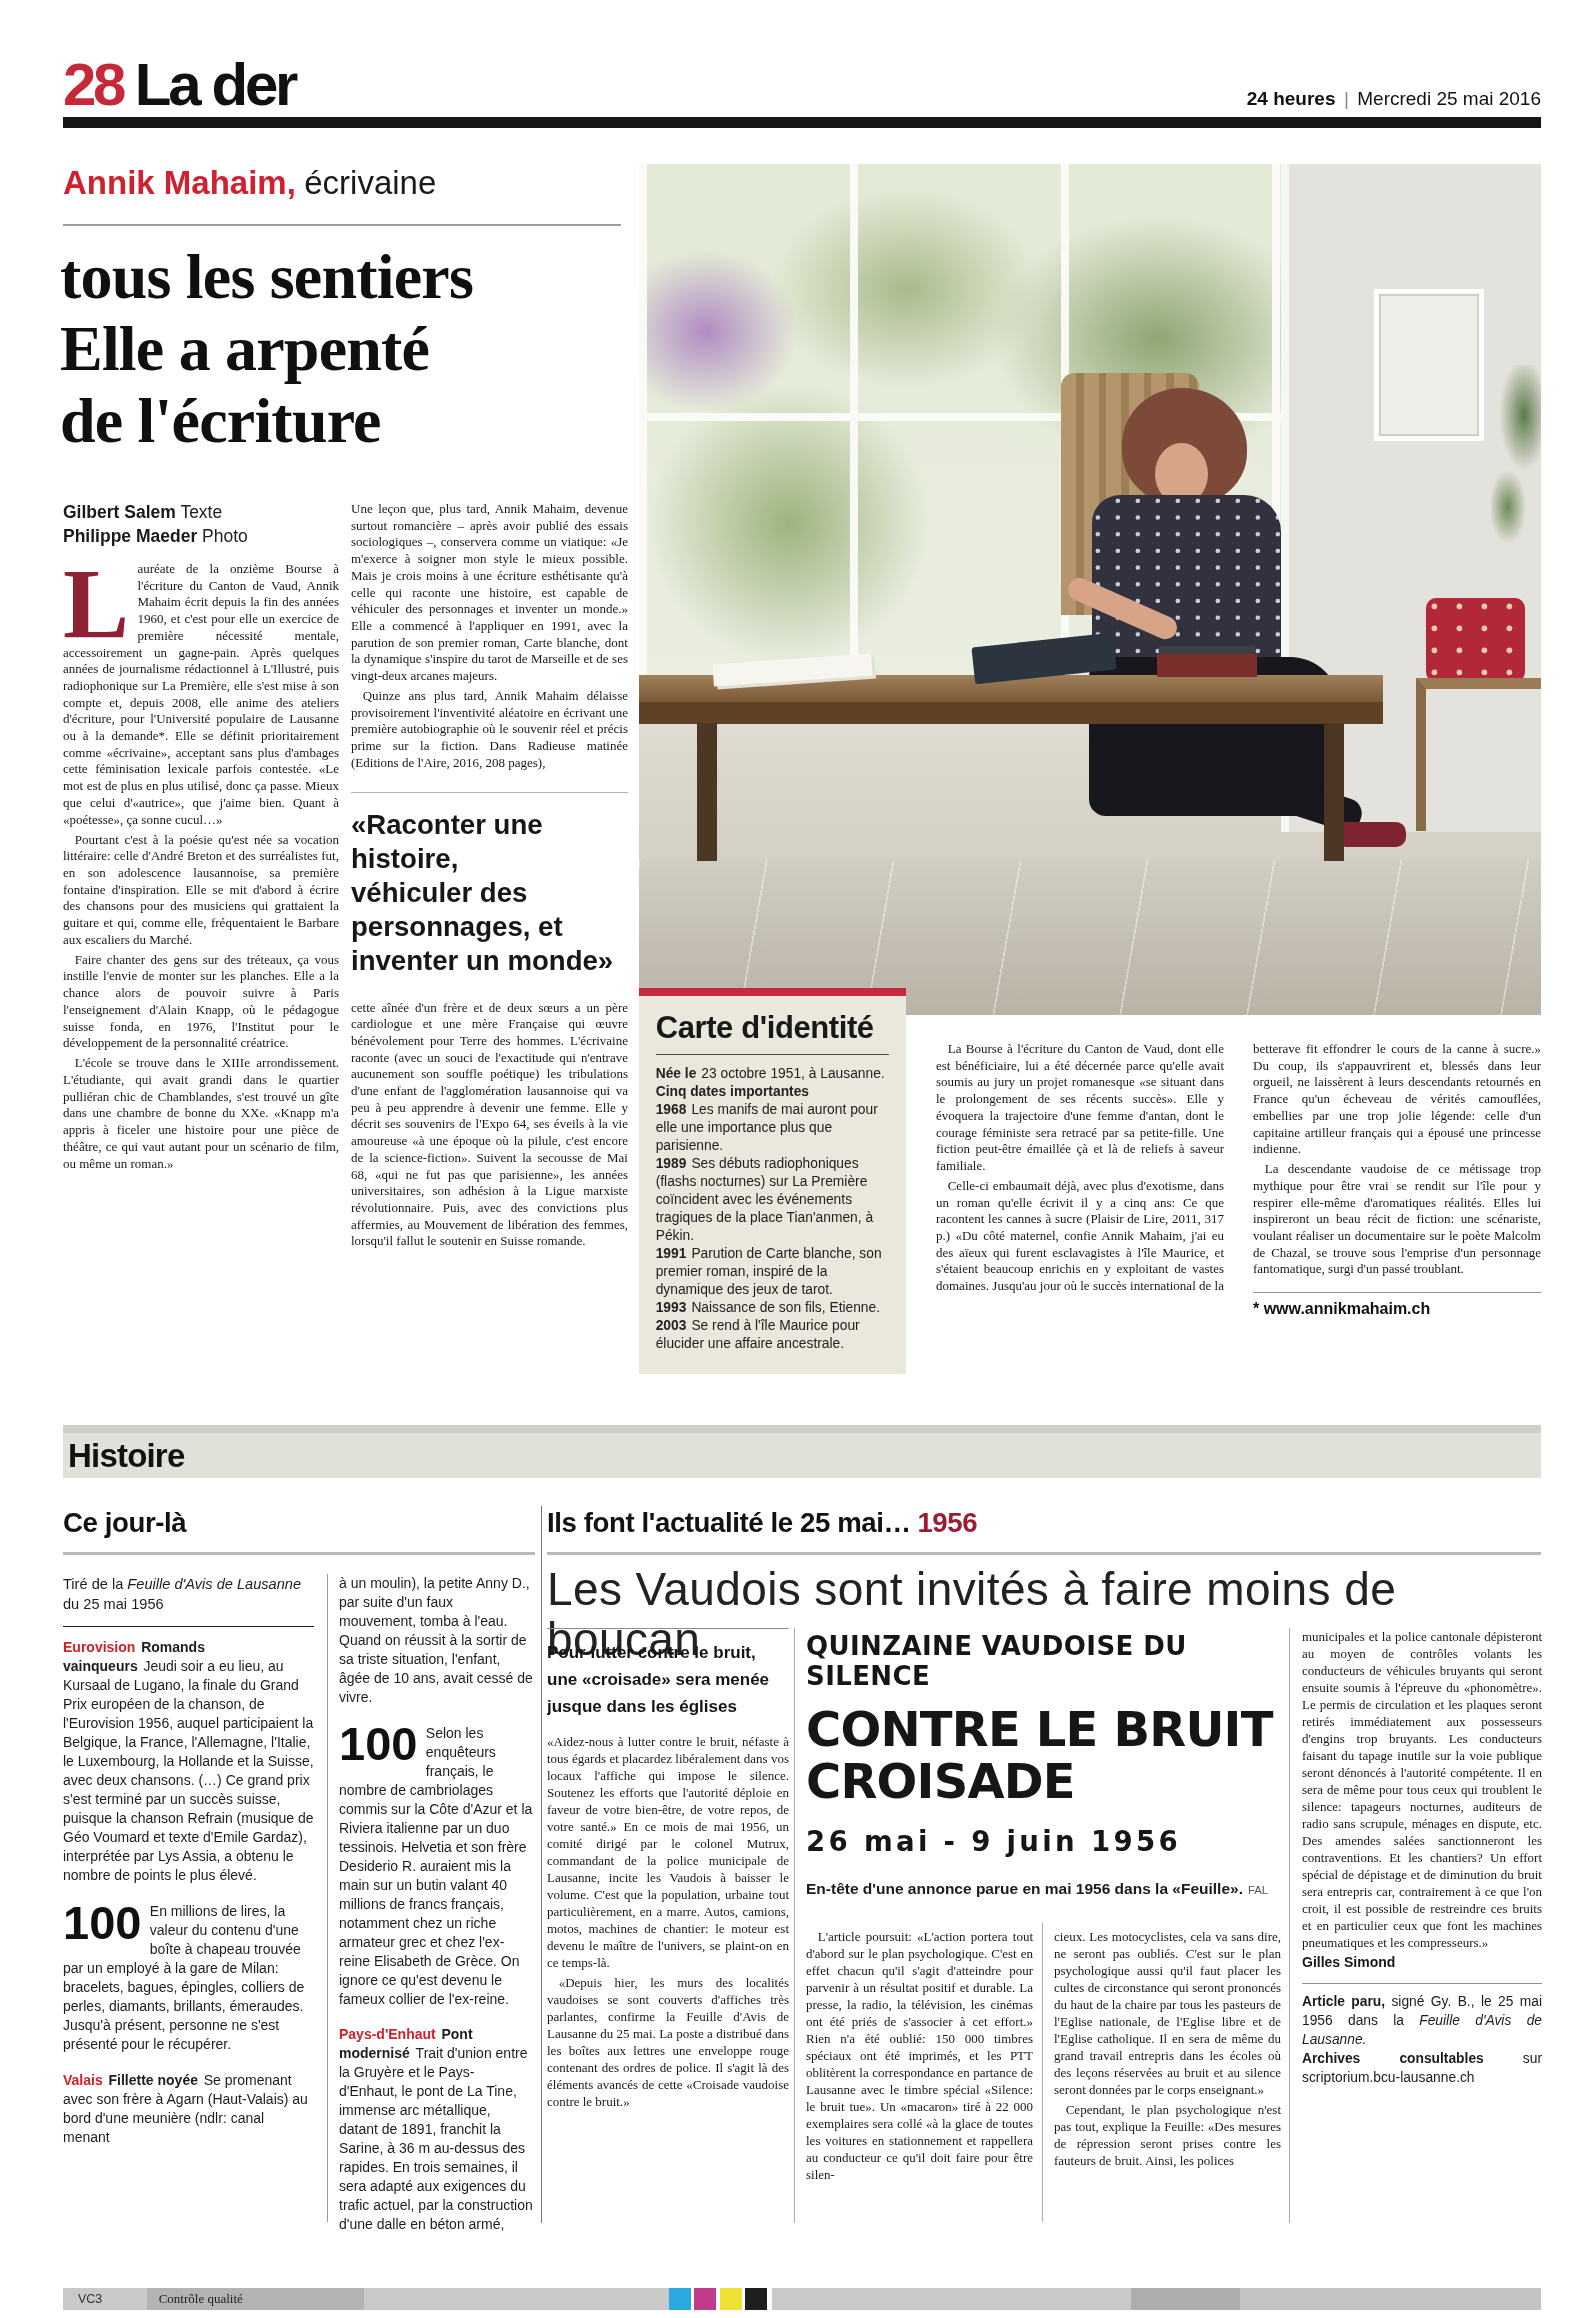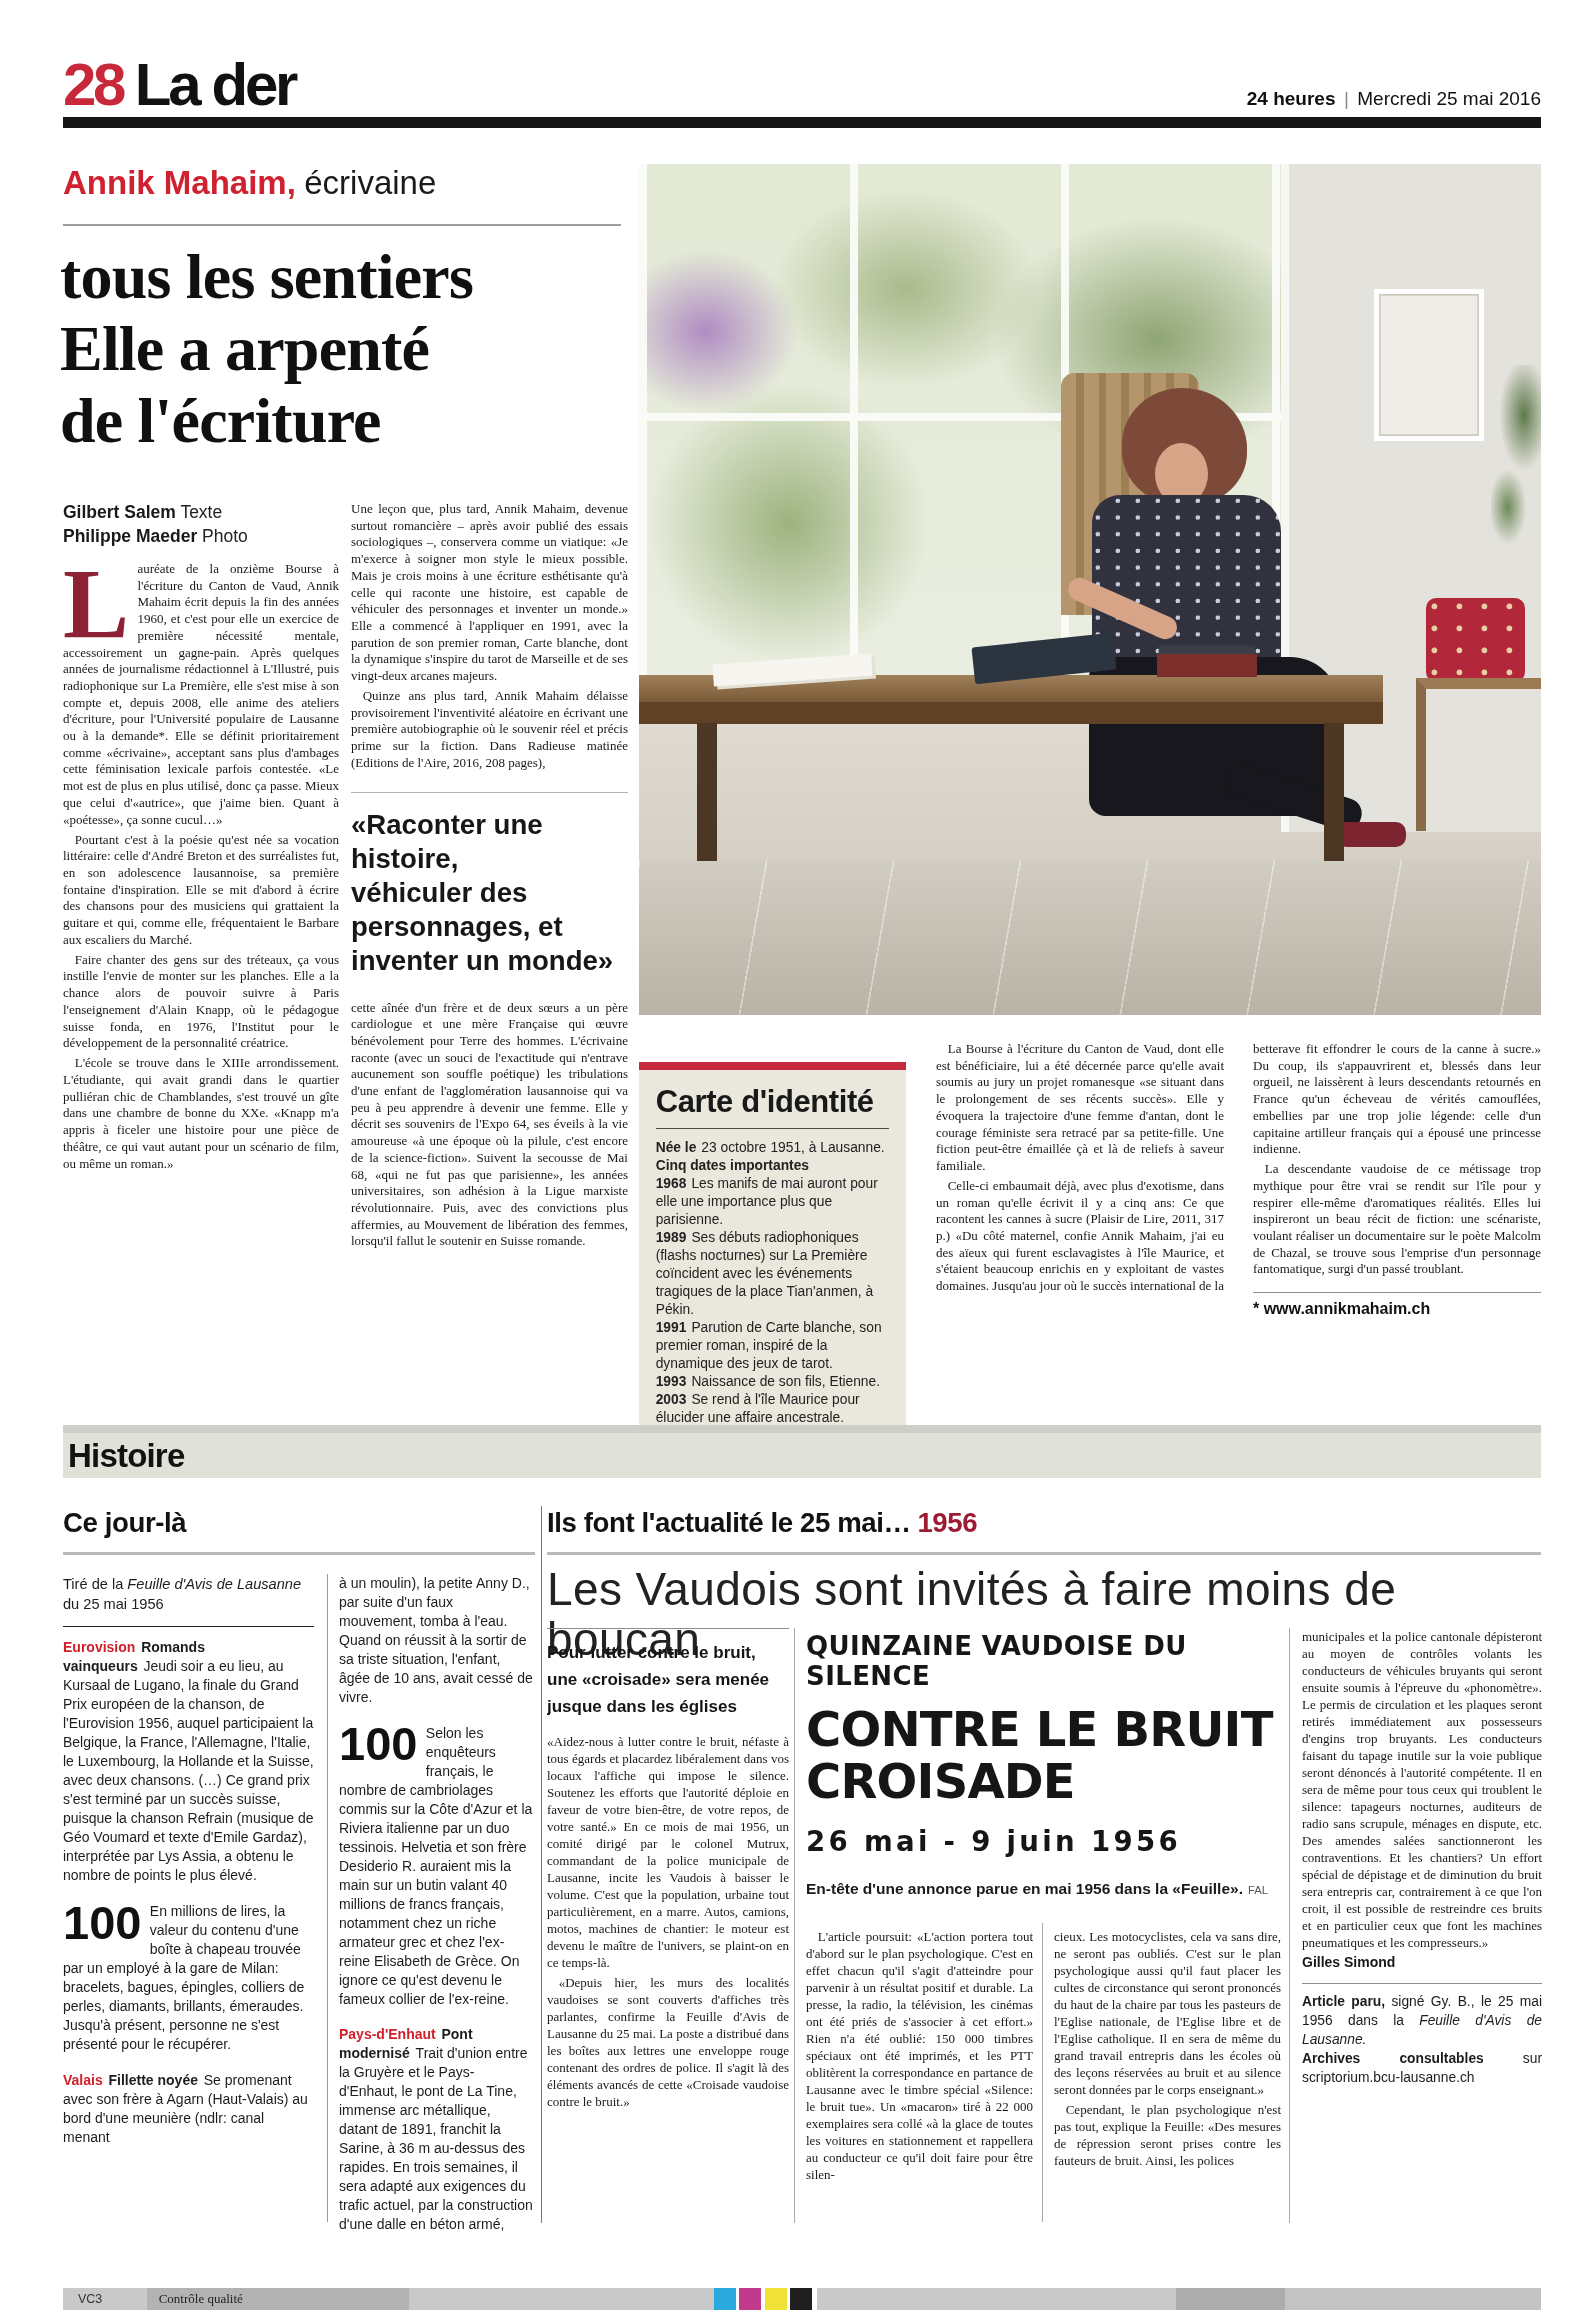--- a/index.html
+++ b/index.html
@@ -89,21 +89,21 @@
      border-radius:15px;transform:rotate(18deg);}
   .pp-shoe{position:absolute;left:239px;top:434px;width:70px;height:25px;background:#7e2430;border-radius:10px;}
   .ph-cushion{position:absolute;left:787px;top:434px;width:99px;height:84px;background:#b3273b;border-radius:10px;
      background-image:radial-gradient(circle at 8.4px 8.4px,#e8cfa3 2.5px,rgba(0,0,0,0) 3.3px);background-size:25px 22px;}
   .ph-chair-right{position:absolute;left:777px;top:514px;width:117px;height:142px;
      border-left:10px solid #8a6b49;border-right:10px solid #8a6b49;border-top:11.7px solid #9b7a54;}
   .ph-plant{position:absolute;left:852px;top:201px;width:58px;height:217px;
      background:radial-gradient(33px 75px at 33px 50px,#5d7a4a,rgba(93,122,74,0) 75%),
                 radial-gradient(25px 50px at 16.7px 142px,#6d8a58,rgba(109,138,88,0) 75%);}
   
-  .carte{position:absolute;left:639px;top:1062px;width:267px;background:#eae7dc;padding-bottom:4px;}
+  .carte{position:absolute;left:639px;top:988px;width:267px;background:#eae7dc;padding-bottom:21px;}
   .carte-bar{height:8.4px;background:#c5293d;}
   .carte-inner{padding:10px 16.7px 0 16.7px;}
   .carte-title{font-size:31px;font-weight:800;letter-spacing:-0.4px;color:#191919;margin:3.3px 0 8.4px 0;}
   .carte-rule{height:0.8px;background:#4a4a4a;margin:0 0 10px 0;}
   .carte p{margin:0;font-size:13.8px;line-height:18px;color:#222;}
   .carte-lead{font-weight:800;margin-right:5px;}
   .col4{position:absolute;left:936px;top:1041px;width:288px;height:393px;overflow:hidden;}
   .col5{position:absolute;left:1253px;top:1041px;width:288px;height:393px;}
   .fn-rule{border:none;border-top:0.8px solid #8f8f8f;margin:13.4px 0 8.4px 0;}
   .fn{font-family:"Liberation Sans","DejaVu Sans",sans-serif;font-weight:800;font-size:16px;color:#111;}
@@ -159,21 +159,21 @@
   .colD{position:absolute;left:1302px;top:1628px;width:240px;height:595px;}
   .author{font-family:"Liberation Sans","DejaVu Sans",sans-serif;font-weight:800;font-size:14px;margin-top:3.3px;}
   .note{border-top:0.8px solid #8f8f8f;margin-top:11.7px;padding-top:8.4px;font-size:13.8px;line-height:19px;
       font-family:"Liberation Sans","DejaVu Sans",sans-serif;color:#1c1c1c;}
   .note b{font-weight:800;}
   .note em{font-style:italic;}
   
   .footer{position:absolute;left:63px;right:37px;top:2288px;height:22px;display:flex;align-items:stretch;}
   .fseg{height:100%;}
   .f1{width:84px;background:#c9c9c9;font-size:12.5px;color:#333;display:flex;align-items:center;padding-left:15px;box-sizing:border-box;}
-  .f2{width:262px;background:#b3b3b3;font-family:"Liberation Serif","DejaVu Serif",serif;font-size:13px;color:#222;
+  .f2{width:217px;background:#b3b3b3;font-family:"Liberation Serif","DejaVu Serif",serif;font-size:13px;color:#222;
       display:flex;align-items:center;padding-left:11.7px;box-sizing:border-box;}
   .f3{width:305px;background:#c9c9c9;}
   .fc{width:22px;margin-right:3.3px;}
   .c-cyan{background:#2aa9de;} .c-mag{background:#c23a8c;} .c-yel{background:#efe136;} .c-blk{background:#1f1f1f;margin-right:0;}
   .f4{width:359px;background:#c9c9c9;margin-left:5px;}
   .f5{width:109px;background:#adadad;}
   .f6{flex:1;background:#c3c3c3;}
   em{font-style:italic;}
 </style>
 </head>

